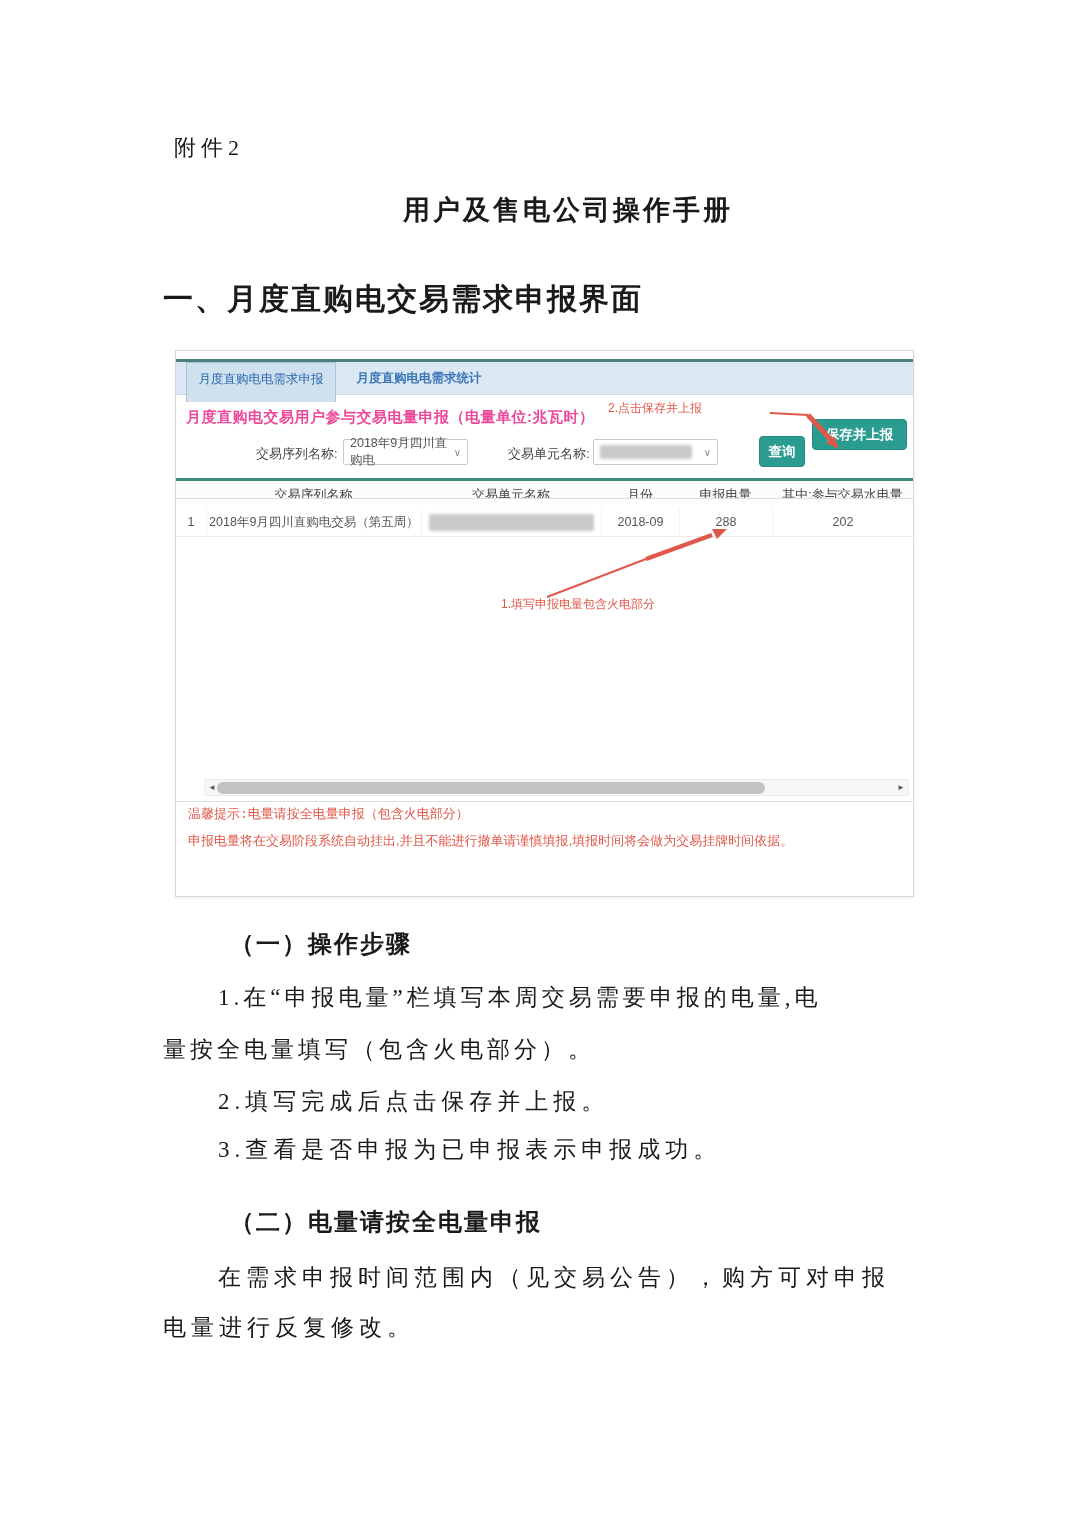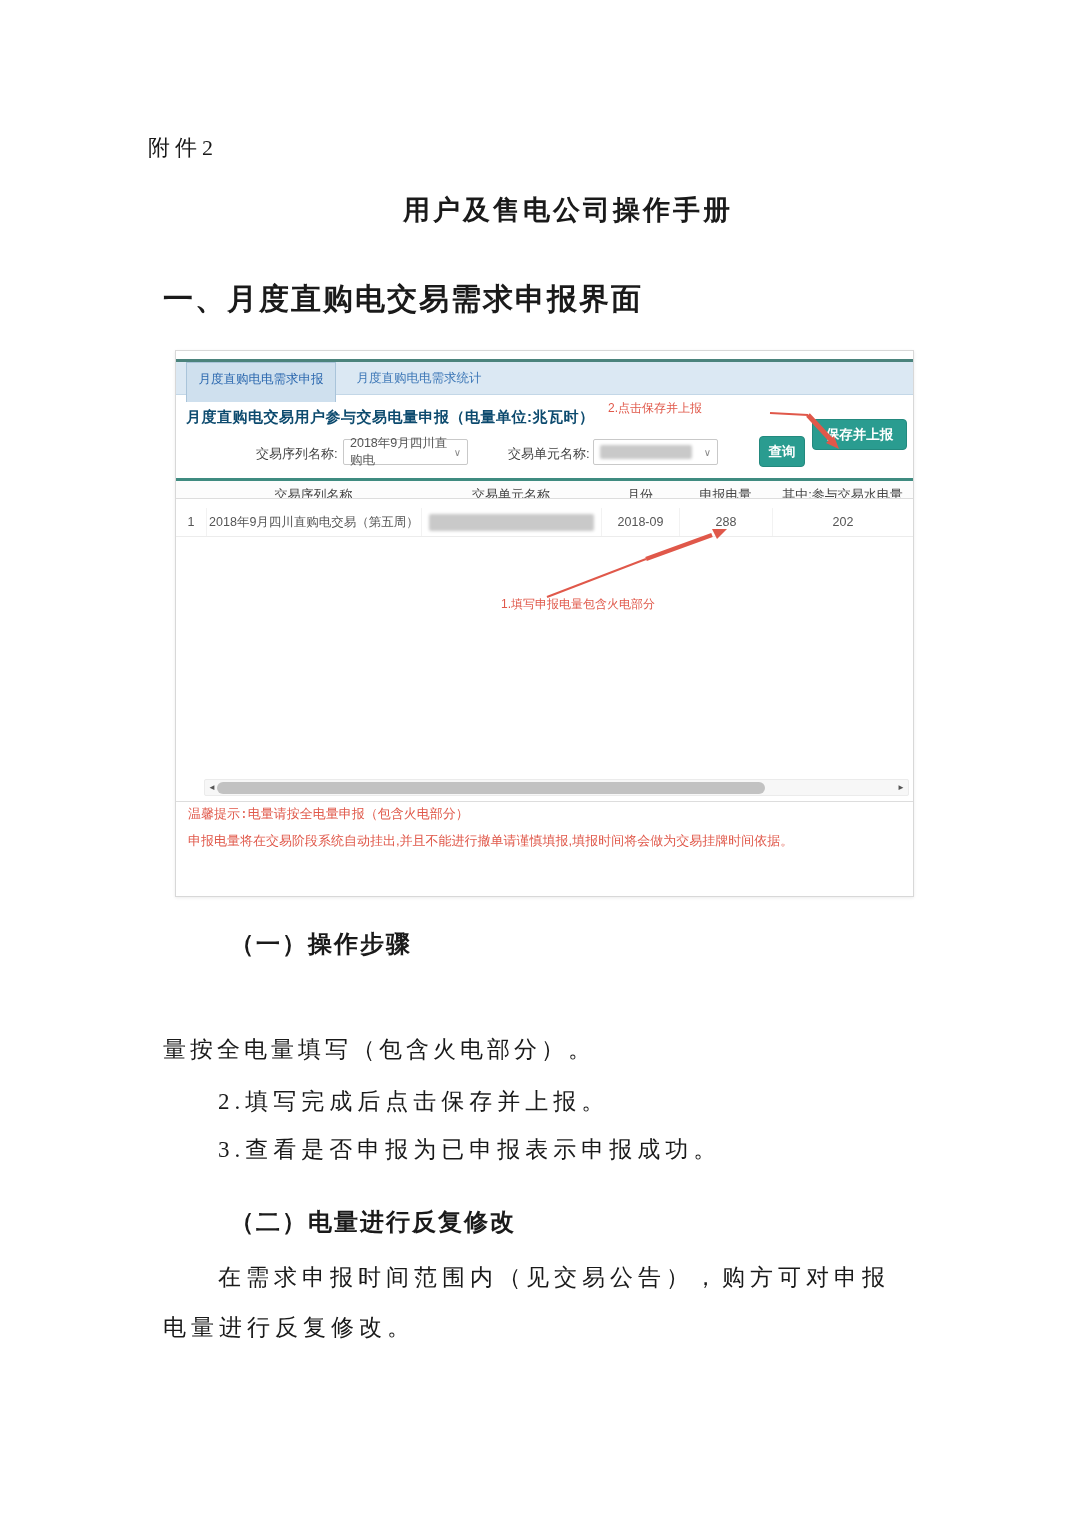--- a/index.html
+++ b/index.html
@@ -1,21 +1,21 @@
 <!DOCTYPE html>
 <html><head>
 <meta charset="utf-8">
 <style>
   html,body{margin:0;padding:0;background:#fff;}
   #page{position:relative;width:1080px;height:1527px;background:#ffffff;overflow:hidden;
         font-family:"Liberation Serif","DejaVu Serif",serif;color:#1a1a1a;}
 
   
   .abs{position:absolute;white-space:nowrap;}
-  .attach{left:148px;top:133px;font-size:22px;letter-spacing:5px;}
+  .attach{left:174px;top:133px;font-size:22px;letter-spacing:5px;}
   .doc-title{left:0;right:0;top:192px;text-align:center;font-size:27px;font-weight:bold;
              letter-spacing:3px;transform:translateX(28px);
              font-family:"Liberation Sans","DejaVu Sans",sans-serif;}
   .sec-head{left:163px;top:279px;font-size:30px;font-weight:bold;letter-spacing:2px;
             font-family:"Liberation Sans","DejaVu Sans",sans-serif;}
   .sub-head{font-size:24px;font-weight:bold;letter-spacing:2px;
             font-family:"Liberation Sans","DejaVu Sans",sans-serif;}
   .sub1{left:230px;top:928px;}
   .sub2{left:230px;top:1206px;}
   .para{font-size:23px;letter-spacing:4px;}
@@ -30,22 +30,22 @@
   .shot{position:absolute;left:175px;top:350px;width:737px;height:545px;background:#fff;
         border:1px solid #d8d8d8;box-shadow:0 1px 3px rgba(0,0,0,.08);
         font-family:"Liberation Sans","DejaVu Sans",sans-serif;}
   .shot *{box-sizing:border-box;}
   .sa{position:absolute;}
   .topline{left:0;right:0;top:8px;height:3px;background:#4b837c;}
   .tabbar{left:0;right:0;top:11px;height:33px;background:#dbe8f3;border-bottom:1px solid #c3d7e7;}
   .tab{position:absolute;top:0;height:40px;line-height:32px;text-align:center;width:150px;
        font-size:12.5px;color:#3b76b6;cursor:default;}
   .tab.active{left:10px;background:#cfe0ee;border:1px solid #a9c4da;border-bottom:none;color:#2a67ae;}
-  .tab.t2{left:168px;}
-  .panel-title{left:10px;top:57px;font-size:15px;font-weight:bold;color:#0c4a6e;letter-spacing:.5px;}
+  .tab.t2{left:168px;font-weight:bold;}
+  .panel-title{left:10px;top:57px;font-size:15px;font-weight:bold;color:#ec4899;letter-spacing:.5px;}
   .ann{font-size:12px;color:#e0584a;white-space:nowrap;}
   .ann2{left:432px;top:49px;}
   .ann1{left:325px;top:245px;}
   .flabel{font-size:13px;color:#444;}
   .lab1{left:80px;top:94px;}
   .lab2{left:332px;top:94px;}
   .select{height:26px;border:1px solid #c9c9c9;background:#fff;border-radius:2px;
           display:flex;align-items:center;justify-content:space-between;
           padding:0 6px;font-size:12.5px;color:#555;}
   .sel1{left:167px;top:88px;width:125px;}
@@ -161,21 +161,22 @@
       <div class="sthumb"></div>
       <span class="sarr r">►</span>
     </div>
 
     <div class="sa divider"></div>
     <div class="sa notice n1">温馨提示:电量请按全电量申报（包含火电部分）</div>
     <div class="sa notice n2">申报电量将在交易阶段系统自动挂出,并且不能进行撤单请谨慎填报,填报时间将会做为交易挂牌时间依据。</div>
   </div>
 
   <div class="abs sub-head sub1">（一）操作步骤</div>
+  <div class="abs para p-s1l1">1.在“申报电量”栏填写本周交易需要申报的电量,电</div>
   <div class="abs para p-s1l2">量按全电量填写（包含火电部分）。</div>
   <div class="abs para p-s2">2.填写完成后点击保存并上报。</div>
   <div class="abs para p-s3">3.查看是否申报为已申报表示申报成功。</div>
 
-  <div class="abs sub-head sub2">（二）电量进行反复修改</div>
+  <div class="abs sub-head sub2">（二）电量请按全电量申报</div>
   <div class="abs para p-s4l1">在需求申报时间范围内（见交易公告），购方可对申报</div>
   <div class="abs para p-s4l2">电量进行反复修改。</div>
 
 </div>
 
 </body></html>

